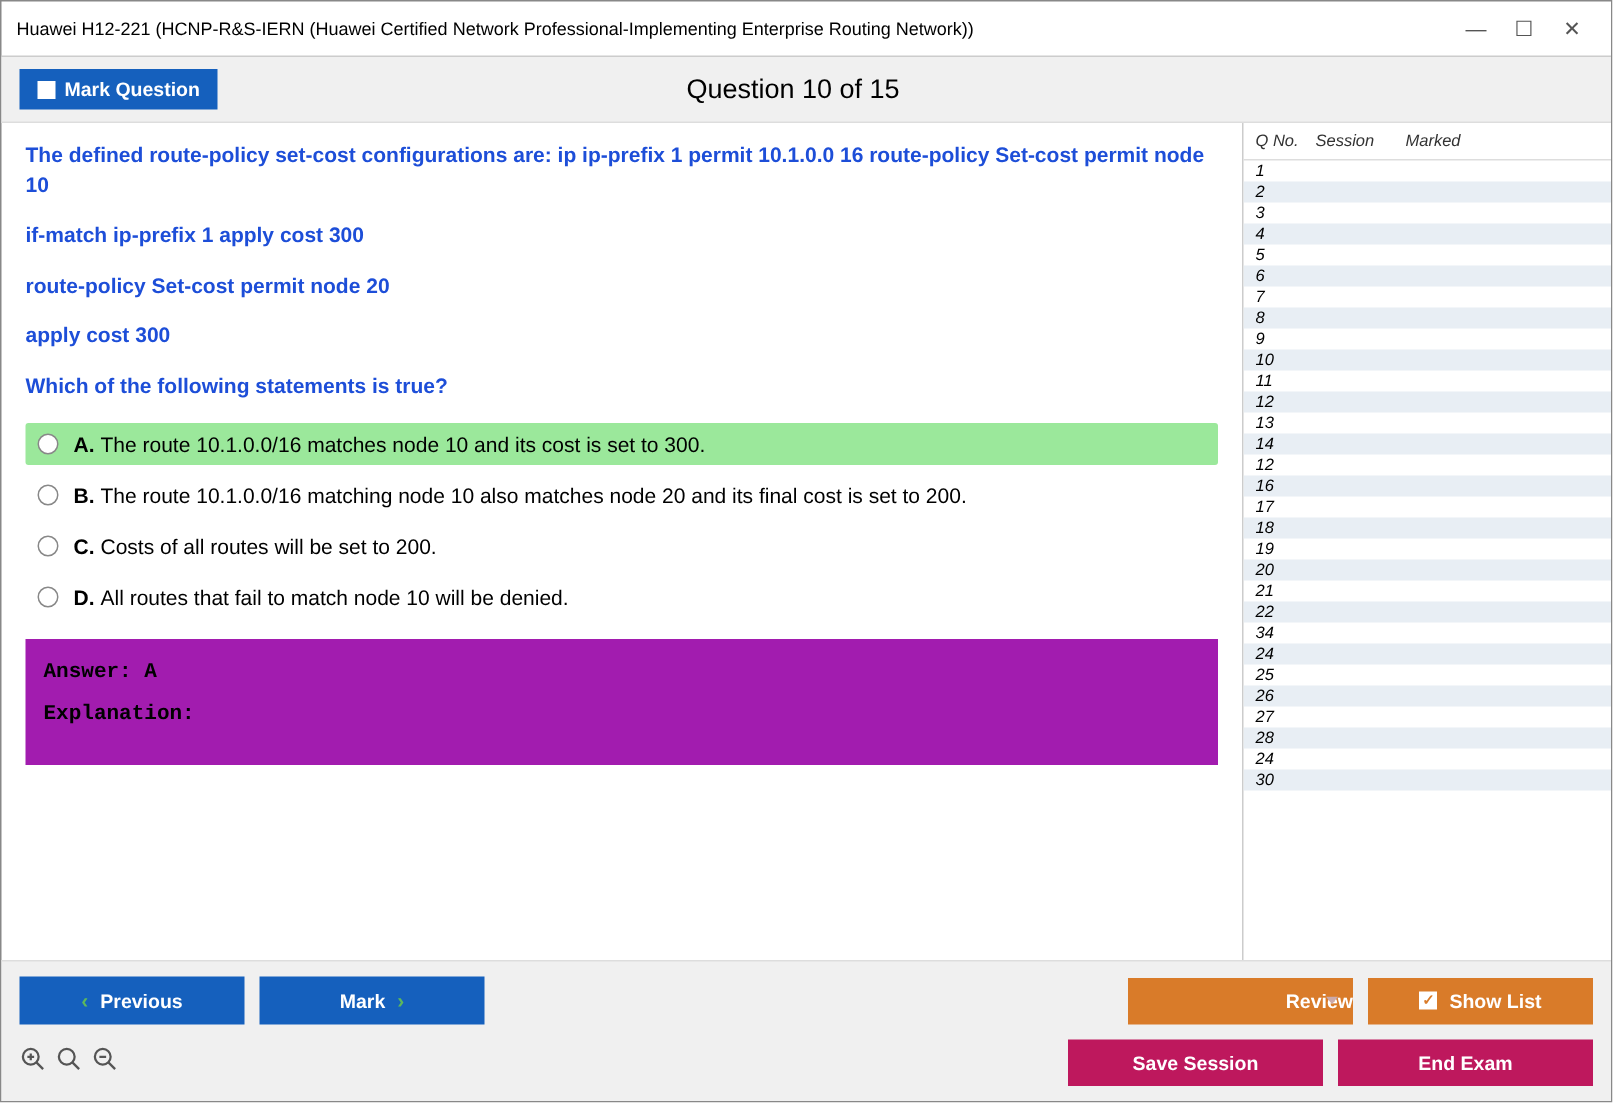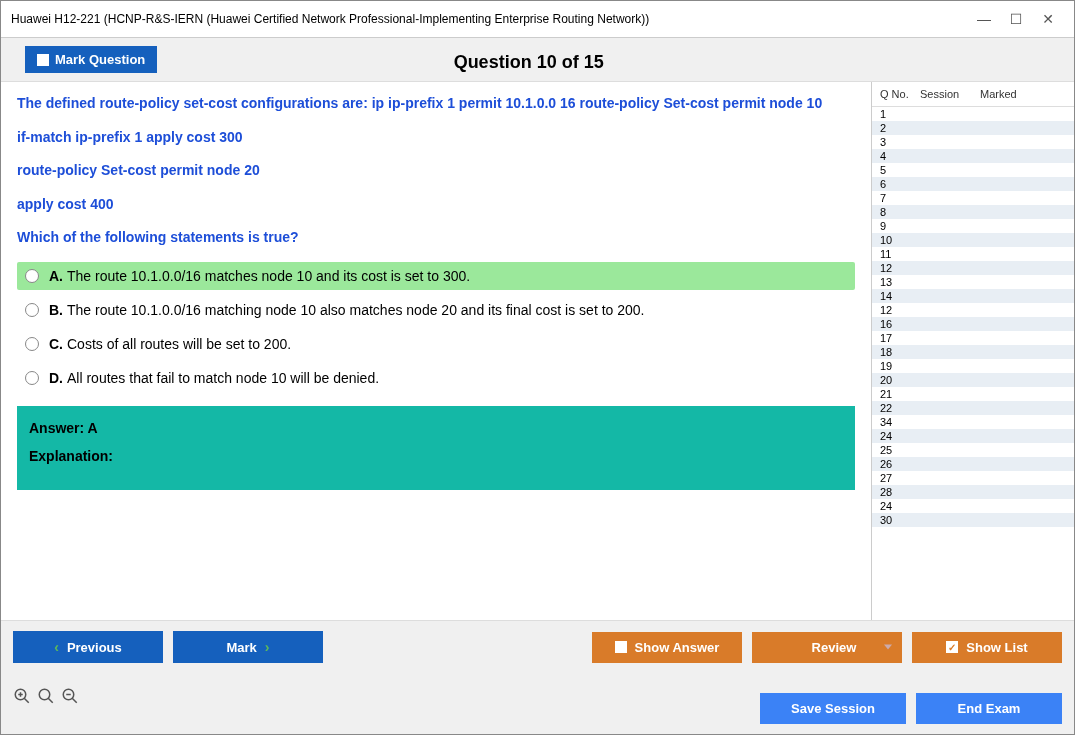--- a/index.html
+++ b/index.html
@@ -1,52 +1,52 @@
 <!DOCTYPE html>
 <html><head>
 <meta charset="utf-8">
 <style>
   * { box-sizing: border-box; margin: 0; padding: 0; }
   body { font-family: Arial, sans-serif; font-size: 13px; background: #fff; }
   .window { width: 1075px; height: 735px; border: 1px solid #888; display: flex; flex-direction: column; background: #fff; }
   .titlebar { display: flex; align-items: center; padding: 6px 10px; border-bottom: 1px solid #ccc; }
   .title-text { flex: 1; color: #000; font-size: 12px; }
   .winbtn { width: 32px; height: 24px; display: flex; align-items: center; justify-content: center; color: #555; font-size: 14px; cursor: pointer; }
-  .header-row { display: flex; align-items: flex-end; padding: 8px 24px; background: #f0f0f0; border-bottom: 1px solid #ddd; }
+  .header-row { display: flex; align-items: center; padding: 8px 12px; background: #f0f0f0; border-bottom: 1px solid #ddd; }
   .mark-btn { background: #1560BD; color: #fff; font-weight: bold; font-size: 13px; padding: 6px 12px; display: flex; align-items: center; gap: 6px; cursor: pointer; border: none; }
   .mark-chk { width: 12px; height: 12px; background: #fff; display: inline-block; }
-  .q-counter { flex: 1; text-align: center; font-size: 18px; font-weight: bold; }
+  .q-counter { flex: 1; text-align: center; font-size: 18px; font-weight: normal; }
   .body { flex: 1; display: flex; overflow: hidden; }
   .main { flex: 1; padding: 12px 16px; overflow: auto; }
   .q-text p { font-size: 14px; color: #1d4ed8; margin-bottom: 14px; line-height: 1.4; font-weight: bold; }
   .options { margin-top: 6px; }
   .opt { display: flex; align-items: center; padding: 6px 8px; border-radius: 2px; font-size: 14px; margin-bottom: 6px; }
   .opt.correct { background: #9BE89B; }
   .radio { width: 14px; height: 14px; border: 1px solid #888; border-radius: 50%; margin-right: 10px; background: #fff; flex-shrink: 0; }
   .opt-label { font-weight: bold; margin-right: 4px; }
-  .answer-box { background: #14b8a6; padding: 14px 12px; margin-top: 14px; }
+  .answer-box { background: #a21caf; padding: 14px 12px; margin-top: 14px; font-family: Liberation Mono, monospace; }
   .answer-box p { font-weight: bold; font-size: 14px; margin-bottom: 12px; }
-  .side { width: 203px; border-left: 1px solid #ccc; display: flex; flex-direction: column; }
+  .side { width: 246px; border-left: 1px solid #ccc; display: flex; flex-direction: column; font-style: italic; }
   .side-head { display: flex; font-size: 11px; color: #333; padding: 6px 8px; border-bottom: 1px solid #ddd; }
   .side-head span:nth-child(1) { width: 40px; }
   .side-head span:nth-child(2) { width: 60px; }
   .side-head span:nth-child(3) { flex: 1; text-align: left; }
   .side-list { flex: 1; overflow-y: scroll; }
   .side-row { display: flex; font-size: 11px; padding: 1px 8px; cursor: pointer; }
   .side-row.even { background: #E8EEF4; }
   .side-row span:first-child { width: 40px; }
   .footer { padding: 10px 12px; background: #f0f0f0; border-top: 1px solid #ddd; }
   .footer-row1 { display: flex; gap: 10px; align-items: center; margin-bottom: 10px; }
   .btn { color: #fff; font-weight: bold; font-size: 13px; padding: 8px 0; text-align: center; cursor: pointer; display: flex; align-items: center; justify-content: center; gap: 8px; border: none; }
   .btn-prev, .btn-next { background: #1560BD; width: 150px; }
   .spacer { flex: 1; }
   .btn-show, .btn-review, .btn-list { background: #D97B29; width: 150px; position: relative; }
-  .btn-review { justify-content: center; padding-left: 14px; }
+  .btn-review { justify-content: flex-end; padding-left: 14px; }
   .btn-review::after { content: ""; position: absolute; right: 10px; top: 50%; transform: translateY(-50%); border-left: 4px solid transparent; border-right: 4px solid transparent; border-top: 5px solid #caa; }
-  .btn-save, .btn-end { background: #3b82f6; width: 146px; margin-top: 20px; }
+  .btn-save, .btn-end { background: #be185d; width: 170px; }
   .chkwhite { width: 12px; height: 12px; background: #fff; display: inline-flex; align-items: center; justify-content: center; color: #D97B29; font-size: 10px; }
   .footer-row2 { display: flex; gap: 10px; align-items: center; }
   .zoom-icons { display: flex; gap: 6px; color: #555; font-size: 18px; align-items: center; }
   .arrow-green { color: #5CB85C; font-weight: bold; font-size: 14px; }
   .zoom-ico { width:18px; height:18px; stroke:#555; fill:none; stroke-width:2; }
 </style>
 </head>
 <body>
 
 <div class="window">
@@ -65,21 +65,21 @@
     <div class="q-counter">Question 10 of 15</div>
     <div style="width:150px"></div>
   </div>
 
   <div class="body">
     <div class="main">
       <div class="q-text">
         <p>The defined route-policy set-cost configurations are: ip ip-prefix 1 permit 10.1.0.0 16 route-policy Set-cost permit node 10</p>
         <p>if-match ip-prefix 1 apply cost 300</p>
         <p>route-policy Set-cost permit node 20</p>
-        <p>apply cost 400</p>
+        <p>apply cost 300</p>
         <p>Which of the following statements is true?</p>
       </div>
       <div class="options" id="options">
           <div class="opt correct">
             <span class="radio"></span>
             <span class="opt-label">A.</span>
             <span> The route 10.1.0.0/16 matches node 10 and its cost is set to 300.</span>
           </div>
           <div class="opt">
             <span class="radio"></span>
@@ -208,24 +208,20 @@
     <div class="footer-row1">
       <button class="btn btn-prev">
         <span class="arrow-green">‹</span>
         <span>Previous</span>
       </button>
       <button class="btn btn-next">
         <span>Mark</span>
         <span class="arrow-green">›</span>
       </button>
       <div class="spacer"></div>
-      <button class="btn btn-show">
-        <span class="mark-chk"></span>
-        <span>Show Answer</span>
-      </button>
       <button class="btn btn-review">
         <span>Review</span>
       </button>
       <button class="btn btn-list">
         <span class="chkwhite">✓</span>
         <span>Show List</span>
       </button>
     </div>
     <div class="footer-row2">
       <div class="zoom-icons">

